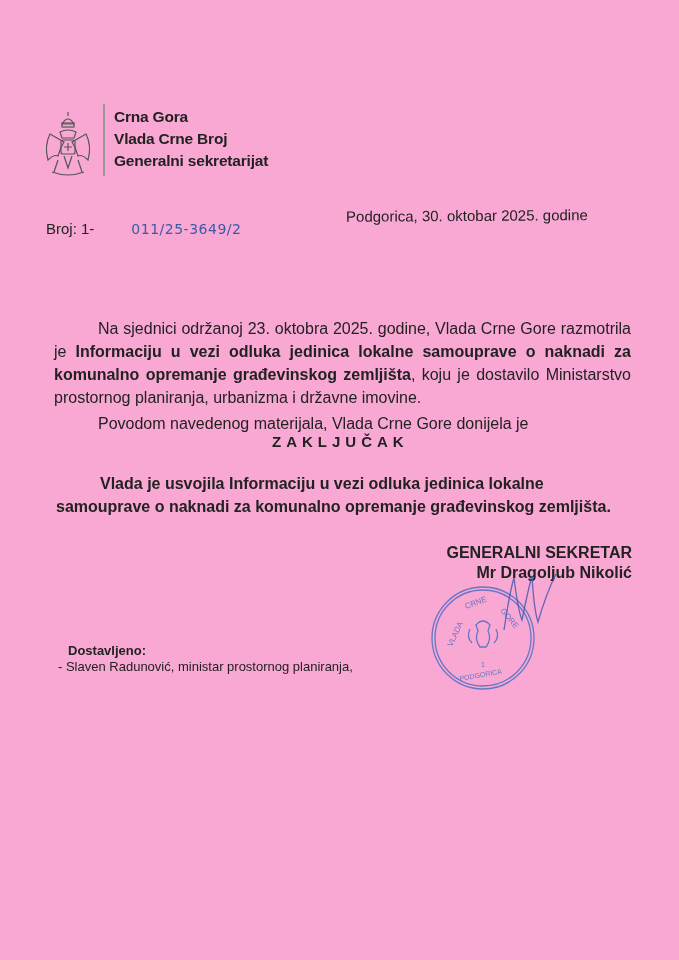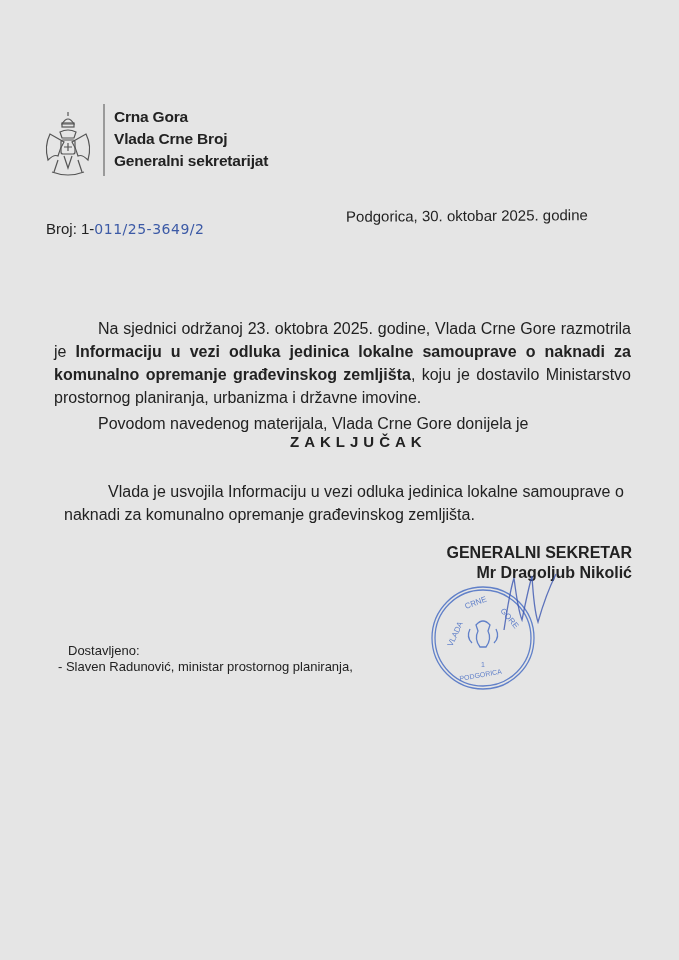--- a/index.html
+++ b/index.html
@@ -1,39 +1,39 @@
 <!DOCTYPE html>
 <html><head>
   <meta charset="utf-8">
   <style>
     html, body { margin: 0; padding: 0; }
     body {
       width: 679px; height: 960px; background: #ffffff; position: relative; overflow: hidden;
       font-family: "Liberation Sans", sans-serif; color: #1c1c1c;
     }
-    .page { position: absolute; inset: 0; background: #e5e5e5; }
+    .page { position: absolute; inset: 0; background: #f9a8d4; }
     .abs { position: absolute; }
     .crest { left: 40px; top: 110px; width: 56px; height: 70px; }
     .vline { left: 103px; top: 104px; width: 2px; height: 72px; background: #9a9a9a; }
     .head-text { left: 114px; top: 106px; font-size: 15.5px; font-weight: bold; line-height: 22px; color: #222; letter-spacing: -0.2px; }
     .broj { left: 46px; top: 220px; font-size: 15px; color: #222; }
-    .broj .hand { font-family: "DejaVu Sans", sans-serif; color: #3c5aa6; font-size: 14px; letter-spacing: 0.5px; }
+    .broj .hand { font-family: "DejaVu Sans", sans-serif; color: #3c5aa6; font-size: 14px; letter-spacing: 0.5px; margin-left: 37px; }
     .date { left: 346px; top: 207px; font-size: 15px; color: #222; transform: rotate(-0.4deg); }
     .body-text { left: 51px; top: 314px; width: 583px; font-size: 16px; line-height: 23px; color: #222; text-align: justify; }
     .body-text p { margin: 3px; }
     .indent { text-indent: 44px; }
     .b { font-weight: bold; }
-    .heading { left: 290px; top: 433px; font-size: 15px; font-weight: bold; letter-spacing: 5px; color: #222; }
+    .heading { left: 272px; top: 433px; font-size: 15px; font-weight: bold; letter-spacing: 5px; color: #222; }
     .concl { left: 56px; top: 472px; width: 580px; font-size: 16px; line-height: 23px; color: #222; }
-    .concl p { margin: 8px; }
+    .concl p { margin: 0; font-weight: bold; }
     .sig { left: 422px; top: 543px; width: 210px; text-align: right; font-size: 16px; font-weight: bold; line-height: 20px; color: #222; }
     .stamp { left: 430px; top: 585px; width: 106px; height: 106px; }
     .signature { left: 500px; top: 570px; width: 60px; height: 65px; }
     .dost { left: 58px; top: 643px; font-size: 13px; line-height: 16px; color: #222; }
-    .dost .t { font-weight: normal; padding-left: 10px; }
+    .dost .t { font-weight: bold; padding-left: 10px; }
   </style>
 </head>
 <body>
 
 <div class="page">
 
   <svg class="abs crest" viewBox="0 0 56 70">
     <g fill="none" stroke="#555" stroke-width="1.2">
       <path d="M22 14 Q28 4 34 14 Z"></path>
       <rect x="22" y="13" width="12" height="4"></rect>

